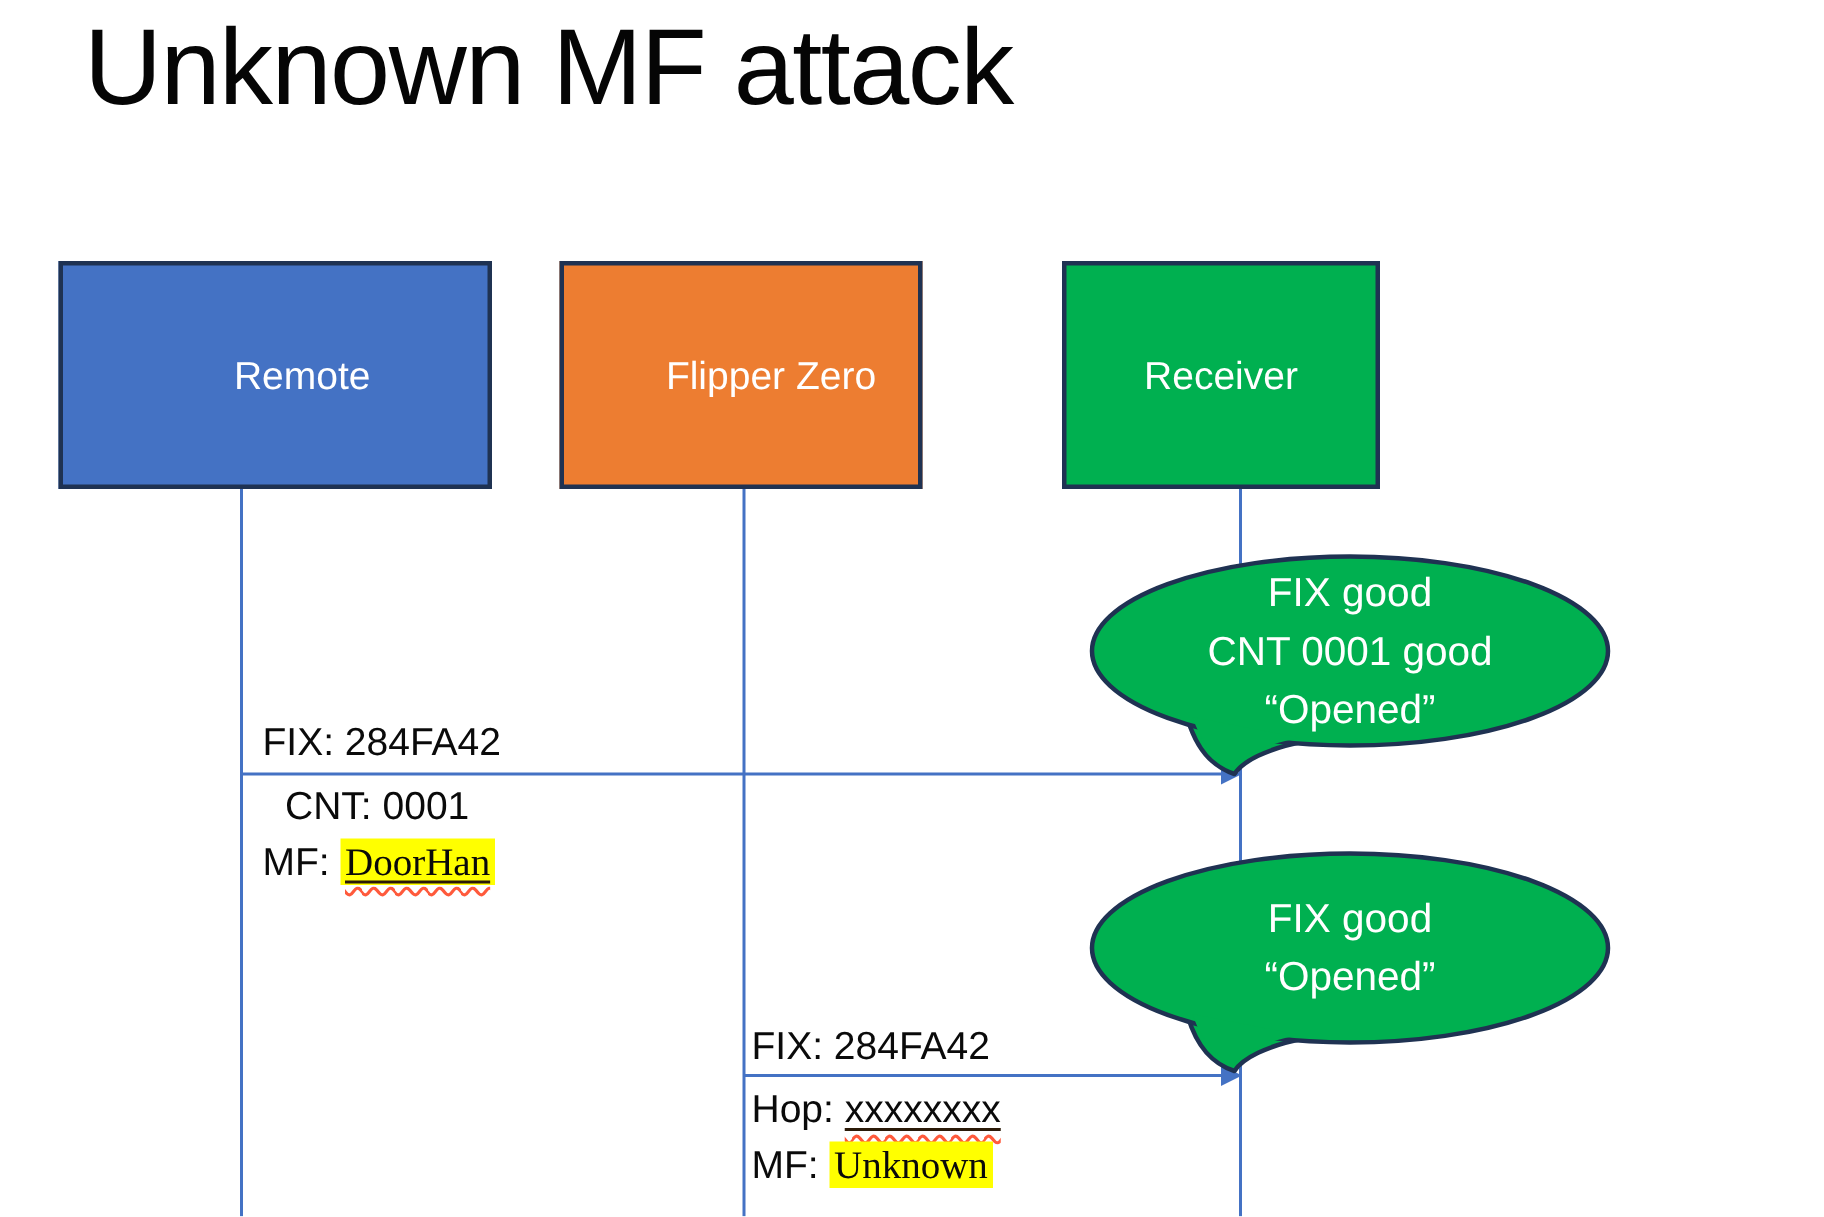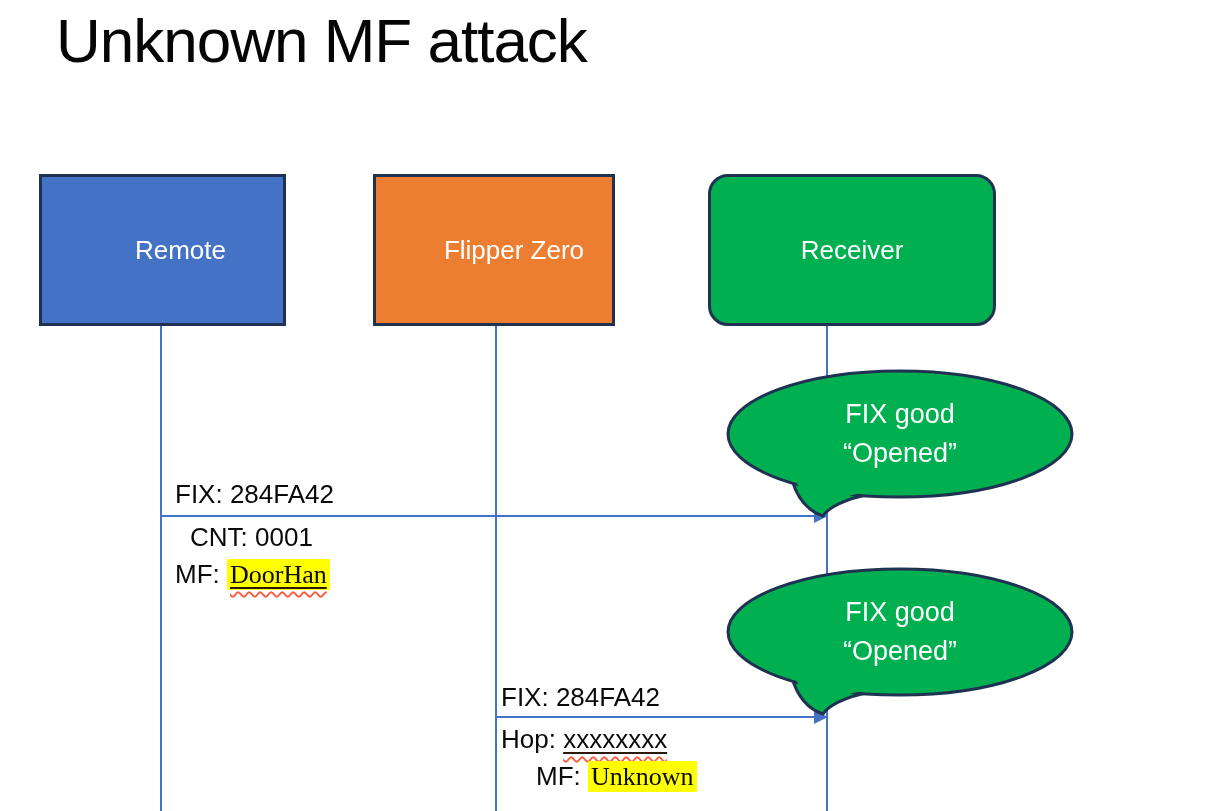--- a/index.html
+++ b/index.html
@@ -4,29 +4,29 @@
 <style>
   :root{
     --blue:#4472C4; --orange:#ED7D31; --green:#00B050; --navy:#1F3252;
     --line:#4472C4; --highlight:#FFFF00; --squiggle:#FF5A3C; --ink:#0A0A0A;
   }
   *{margin:0;padding:0;box-sizing:border-box;}
   html,body{background:#ffffff;}
   body{font-family:"Liberation Sans",sans-serif;}
   .slide{position:relative;width:1216px;height:811px;background:#ffffff;overflow:hidden;}
 
-  .title{position:absolute;left:56px;top:8px;font-size:62px;font-weight:300;
+  .title{position:absolute;left:56px;top:8px;font-size:72px;font-weight:300;
          letter-spacing:-1px;color:#050505;line-height:1.05;white-space:nowrap;}
 
   .actor{position:absolute;top:174px;height:152px;border:3px solid var(--navy);
          display:flex;align-items:center;justify-content:center;
          color:#ffffff;font-size:26px;}
-  .actor.remote{left:39px;width:247px;padding-left:36px;}
+  .actor.remote{left:39px;width:289px;padding-left:36px;}
   .actor.flipper{left:373px;width:242px;}
-  .actor.receiver{left:708px;width:288px;border-radius:20px;}
+  .actor.receiver{left:708px;width:212px;}
 
   .lifeline{position:absolute;top:326px;height:485px;width:2px;background:var(--line);}
   .lifeline.remote{left:160px;}
   .lifeline.flipper{left:495px;}
   .lifeline.receiver{left:826px;}
 
   .msg-line{position:absolute;height:2px;background:var(--line);}
   .msg-line.m1{left:161px;top:515px;width:655px;}
   .msg-line.m2{left:496px;top:716px;width:320px;}
   .arrowhead{position:absolute;width:0;height:0;
@@ -34,21 +34,21 @@
              border-left:14px solid var(--line);}
   .arrowhead.m1{left:814px;top:509px;}
   .arrowhead.m2{left:814px;top:710px;}
 
   .lbl{position:absolute;font-size:26px;color:var(--ink);white-space:nowrap;line-height:36px;text-align:right;}
   .lbl.m1a{left:175px;top:476px;}
   .lbl.m1b{left:175px;top:519px;margin-left:15px;}
   .lbl.m1c{left:175px;top:556px;}
   .lbl.m2a{left:501px;top:679px;}
   .lbl.m2b{left:501px;top:721px;}
-  .lbl.m2c{left:501px;top:758px;margin-left:35px;}
+  .lbl.m2c{left:501px;top:758px;}
 
   .hl{background:var(--highlight);padding:1px 3px;font-family:Liberation Serif, serif;}
   .u{text-decoration:underline;text-decoration-color:#2b1a08;text-decoration-thickness:2px;text-underline-offset:4px;}
   .u .w{text-decoration:underline wavy var(--squiggle);text-decoration-thickness:1.5px;text-underline-offset:8px;}
 
   .callout-svg{position:absolute;width:352px;height:162px;}
   .callout-svg.c1{left:724px;top:368px;}
   .callout-svg.c2{left:724px;top:566px;}
   .callout-svg .balloon{fill:var(--green);stroke:var(--navy);stroke-width:3;stroke-linejoin:round;}
   .callout-svg .cover{fill:var(--green);stroke:none;}
@@ -91,20 +91,21 @@
   <div class="lbl m2b"><span>Hop: </span><span class="u"><span class="w">xxxxxxxx</span></span></div>
   <div class="lbl m2c"><span>MF: </span><span class="hl">Unknown</span></div>
 
   <svg class="callout-svg c1" viewBox="0 0 352 162">
     <path class="balloon" d="M68,112 C74,132 84,143 99,148 C104,140 120,131 147,126 Z"></path>
     <ellipse class="balloon" cx="176" cy="66" rx="172" ry="63"></ellipse>
     <path class="cover" d="M71,110 C77,128 87,139 99,144 C104,136 118,128 143,124 Z"></path>
   </svg>
   <div class="callout-text c1">
     <div>FIX good</div>
+    <div>CNT 0001 good</div>
     <div>“Opened”</div>
   </div>
 
   <svg class="callout-svg c2" viewBox="0 0 352 162">
     <path class="balloon" d="M68,112 C74,132 84,143 99,148 C104,140 120,131 147,126 Z"></path>
     <ellipse class="balloon" cx="176" cy="66" rx="172" ry="63"></ellipse>
     <path class="cover" d="M71,110 C77,128 87,139 99,144 C104,136 118,128 143,124 Z"></path>
   </svg>
   <div class="callout-text c2">
     <div>FIX good</div>

